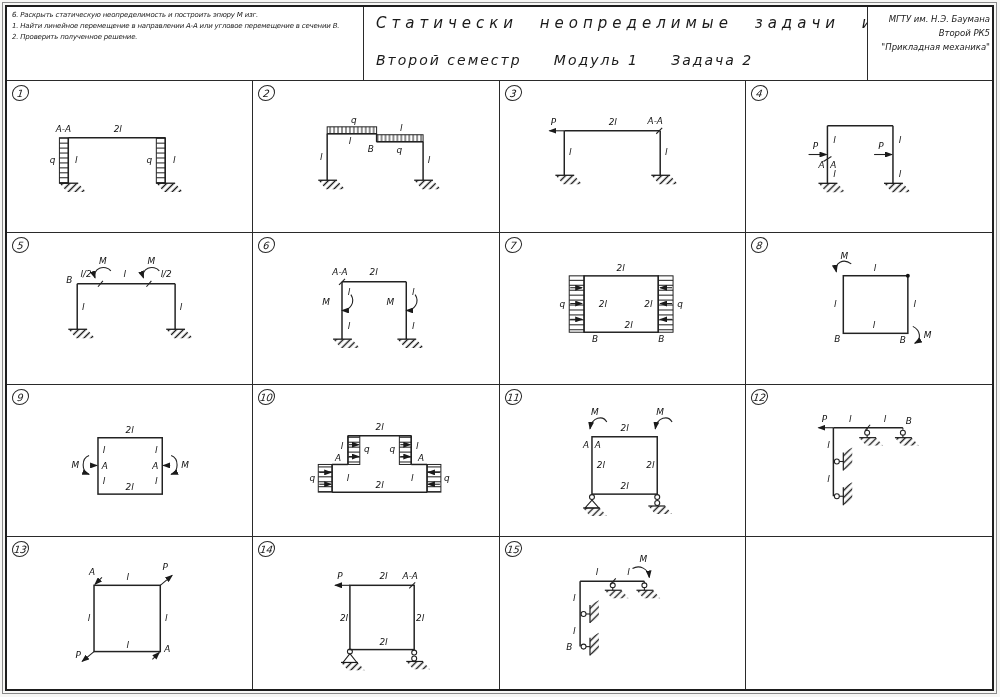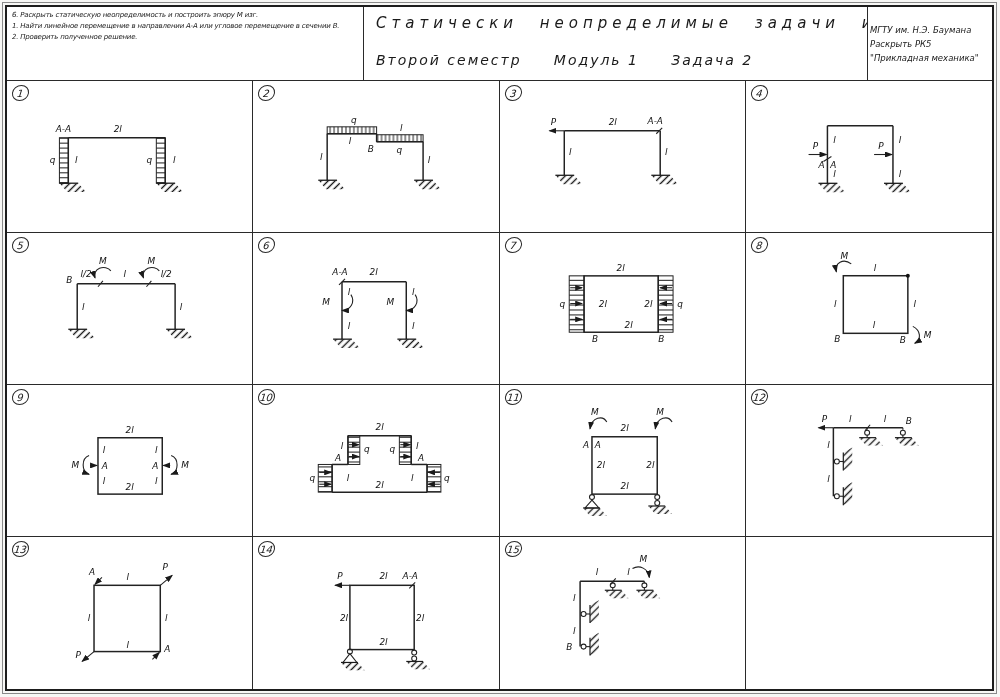--- a/index.html
+++ b/index.html
@@ -4,21 +4,21 @@
 <style>
 *{box-sizing:border-box}
 html,body{margin:0;padding:0;width:1000px;height:697px;background:#f7f7f5;font-family:"DejaVu Sans",sans-serif;color:#1a1a1a}
 .outer{position:absolute;left:2px;top:2px;width:995px;height:692px;border:1px solid #8a8a8a}
 .frame{position:absolute;left:5px;top:5px;width:989px;height:686px;border:2px solid #1d1d1d;background:#fff}
 .header{display:flex;height:74px;border-bottom:1px solid #2a2a2a}
 .hdr-left{width:357px;border-right:1px solid #2a2a2a;padding:3px 5px;font-style:italic;font-size:7px;letter-spacing:-0.2px;line-height:1.55;white-space:nowrap;overflow:hidden}
 .hdr-center{flex:1;border-right:1px solid #2a2a2a;padding:7px 12px;overflow:hidden}
 .title{font-style:italic;font-size:15px;letter-spacing:5px;word-spacing:12px;white-space:pre}
 .subtitle{font-style:italic;font-size:14px;letter-spacing:2px;margin-top:20px;white-space:pre}
-.hdr-right{width:124px;padding:16px 2px;text-align:left;font-style:italic;font-size:8.5px;line-height:1.65}
+.hdr-right{width:124px;padding:5px 2px;text-align:right;font-style:italic;font-size:8.5px;line-height:1.65}
 .grid{display:grid;grid-template-columns:repeat(4,1fr);grid-template-rows:repeat(4,1fr);height:608px}
 .cell{position:relative;border-right:1px solid #2a2a2a;border-bottom:1px solid #2a2a2a}
 .cell:nth-child(4n){border-right:none}
 .cell:nth-child(n+13){border-bottom:none}
 .badge{position:absolute;top:4px;left:5px;width:17px;height:16px;border:1px solid #2a2a2a;border-radius:50%;display:flex;align-items:center;justify-content:center;font-size:10px;font-style:italic;transform:skewX(-7deg)}
 svg.diagram{position:absolute;inset:0;width:100%;height:100%}
 svg text{font-family:"DejaVu Sans",sans-serif;font-style:italic;font-size:9px;fill:#111;text-anchor:middle}
 .ln{stroke:#222;stroke-width:1.1;fill:none}
 .bm{stroke:#222;stroke-width:1.5;fill:none}
 .ladH{fill:url(#rungsH);stroke:#222;stroke-width:1}
@@ -65,21 +65,21 @@
       <div>6.  Раскрыть статическую неопределимость и построить эпюру М изг.</div>
       <div>1.  Найти линейное перемещение в направлении А-А  или угловое перемещение в сечении В.</div>
       <div>2.  Проверить полученное решение.</div>
     </div>
     <div class="hdr-center">
       <div class="title">Статически неопределимые задачи изгиба</div>
       <div class="subtitle">Второй семестр     Модуль 1     Задача 2</div>
     </div>
     <div class="hdr-right">
       <div>МГТУ им. Н.Э. Баумана</div>
-      <div>Раскрыть РК5</div>
+      <div>Второй РК5</div>
       <div>"Прикладная механика"</div>
     </div>
   </div>
 
   <div class="grid">
 
     <div class="cell">
       <div class="badge">1</div>
       <svg class="diagram" viewBox="0 0 248 152">
         <g class="bm">

